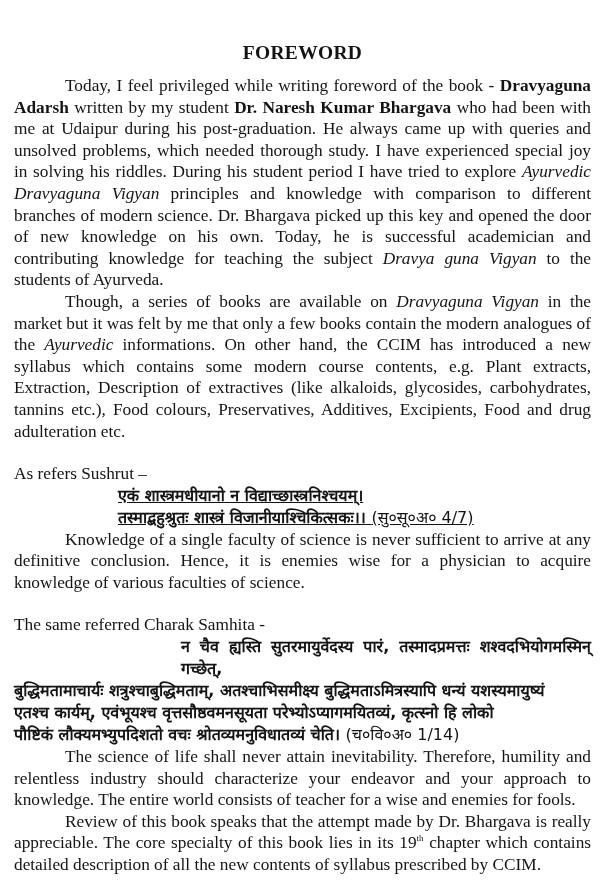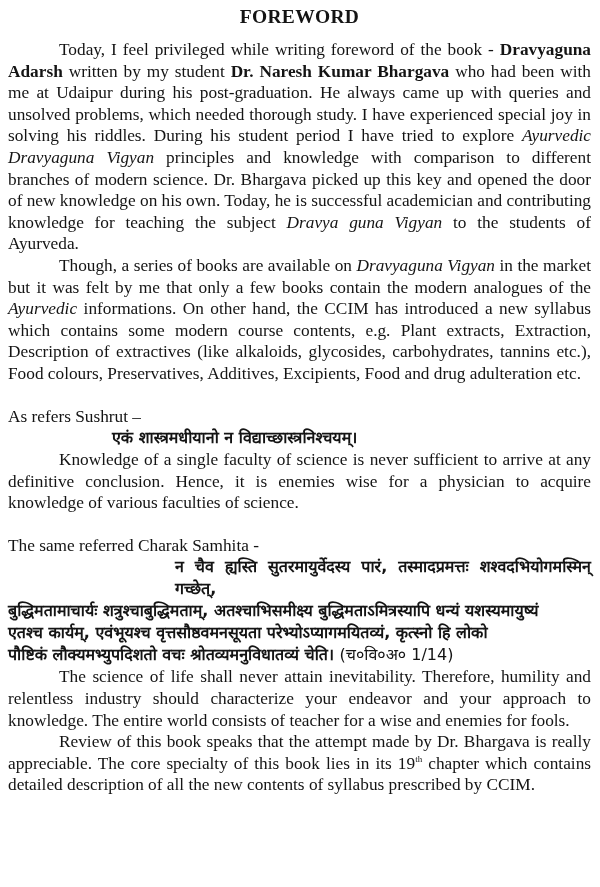--- a/index.html
+++ b/index.html
@@ -1,38 +1,38 @@
 <!DOCTYPE html>
 <html><head>
   <meta charset="utf-8">
   <style>
     html, body { margin: 0; padding: 0; background: #ffffff; }
     body {
       width: 600px; height: 887px; overflow: hidden;
       font-family: "Liberation Serif", "DejaVu Serif", serif;
       color: #141414;
     }
-    .page { position: relative; width: 600px; height: 824px; box-sizing: border-box; padding: 0 9px 0 8px; }
+    .page { position: relative; width: 600px; height: 824px; box-sizing: border-box; padding: 0 9px 0 14px; margin-top: 36px; }
     .title {
       text-align: center; font-weight: bold; font-size: 19.5px;
       margin: 0; padding-top: 4px; height: 26px; line-height: 26px; letter-spacing: 0.3px;
     }
     .para {
       font-size: 17.3px; line-height: 21.6px; text-align: justify; margin: 0;
       text-indent: 51px;
     }
     .para.first { margin-top: 9px; }
     .noindent { text-indent: 0; }
     .gap { height: 21px; }
     .verse {
       font-family: "DejaVu Sans", sans-serif; font-size: 16px; line-height: 22px;
       margin: 0; font-weight: bold;
     }
     .verse .ref { font-weight: normal; }
-    .verse-indent { padding-left: 104px; }
+    .verse-indent { padding-left: 104px; text-decoration: underline; }
     .charak-first { padding-left: 167px; }
     .verse-block { text-align: justify; }
     b { font-weight: bold; }
     i { font-style: italic; }
     sup { font-size: 9px; line-height: 0; }
   </style>
 </head>
 <body>
 
 <div class="page">
@@ -40,20 +40,21 @@
 
   <p class="para first"><span>Today, I feel privileged while writing foreword of the book - </span><b>Dravyaguna Adarsh</b><span> written by my student </span><b>Dr. Naresh Kumar Bhargava</b><span> who had been with me at Udaipur during his post-graduation. He always came up with queries and unsolved problems, which needed thorough study. I have experienced special joy in solving his riddles. During his student period I have tried to explore </span><i>Ayurvedic Dravyaguna Vigyan</i><span> principles and knowledge with comparison to different branches of modern science. Dr. Bhargava picked up this key and opened the door of new knowledge on his own. Today, he is successful academician and contributing knowledge for teaching the subject </span><i>Dravya guna Vigyan</i><span> to the students of Ayurveda.</span></p>
 
   <p class="para"><span>Though, a series of books are available on </span><i>Dravyaguna Vigyan</i><span> in the market but it was felt by me that only a few books contain the modern analogues of the </span><i>Ayurvedic</i><span> informations. On other hand, the CCIM has introduced a new syllabus which contains some modern course contents, e.g. Plant extracts, Extraction, Description of extractives (like alkaloids, glycosides, carbohydrates, tannins etc.), Food colours, Preservatives, Additives, Excipients, Food and drug adulteration etc.</span></p>
 
   <div class="gap"></div>
 
   <p class="para noindent">As refers Sushrut –</p>
   <div class="verse verse-indent">
     <div>एकं शास्त्रमधीयानो न विद्याच्छास्त्रनिश्चयम्।</div>
+    <div><span>तस्माद्बहुश्रुतः शास्त्रं विजानीयाश्चिकित्सकः।।</span> <span class="ref">(सु०सू०अ० 4/7)</span></div>
   </div>
 
   <p class="para">Knowledge of a single faculty of science is never sufficient to arrive at any definitive conclusion. Hence, it is enemies wise for a physician to acquire knowledge of various faculties of science.</p>
 
   <div class="gap"></div>
 
   <p class="para noindent">The same referred Charak Samhita  -</p>
   <div class="verse verse-block">
     <div class="charak-first">न चैव ह्यस्ति सुतरमायुर्वेदस्य पारं, तस्मादप्रमत्तः शश्वदभियोगमस्मिन् गच्छेत्,</div>
     <div>बुद्धिमतामाचार्यः शत्रुश्चाबुद्धिमताम्, अतश्चाभिसमीक्ष्य बुद्धिमताऽमित्रस्यापि धन्यं यशस्यमायुष्यं</div>

